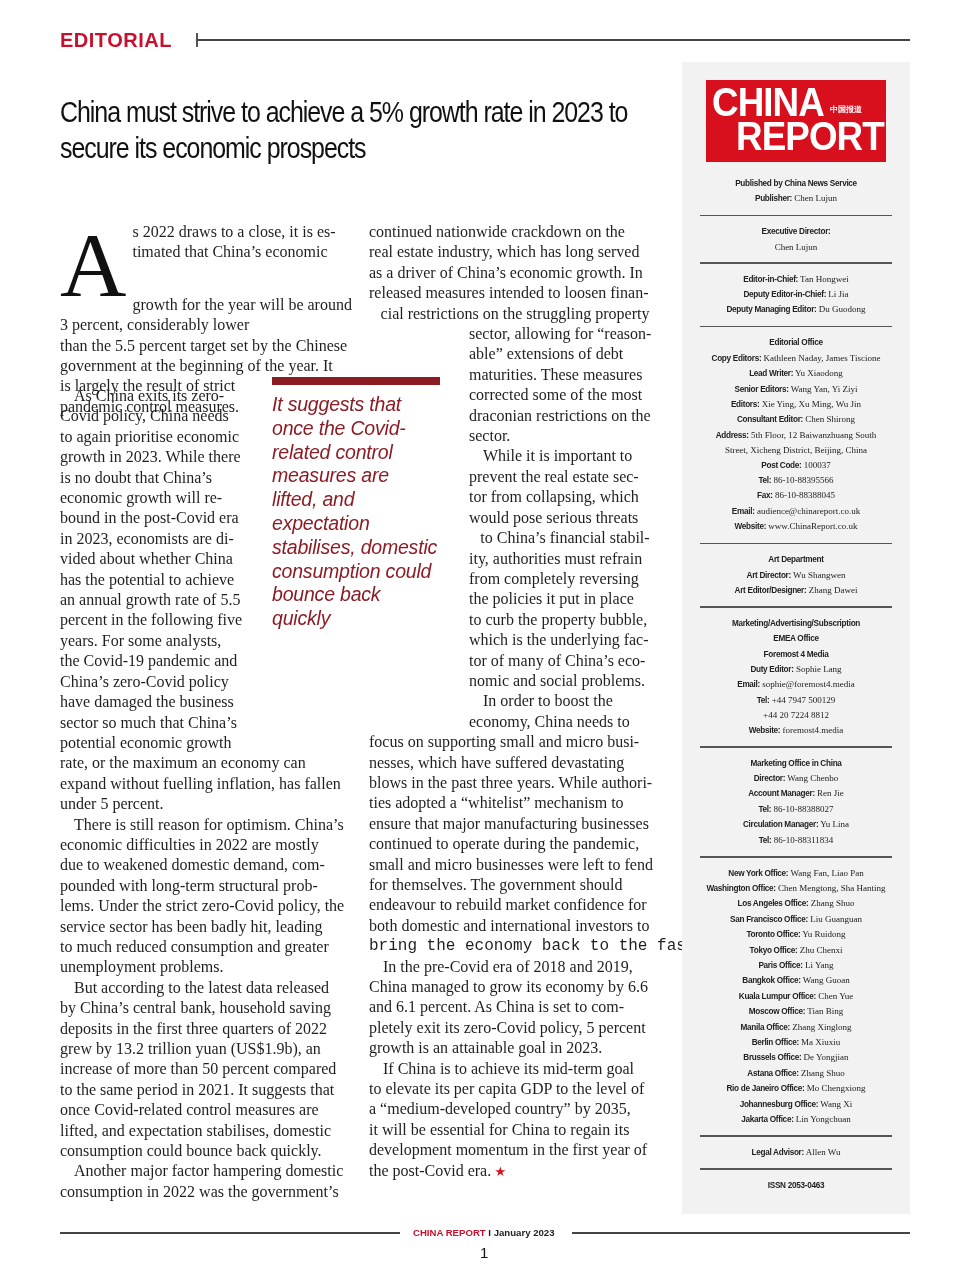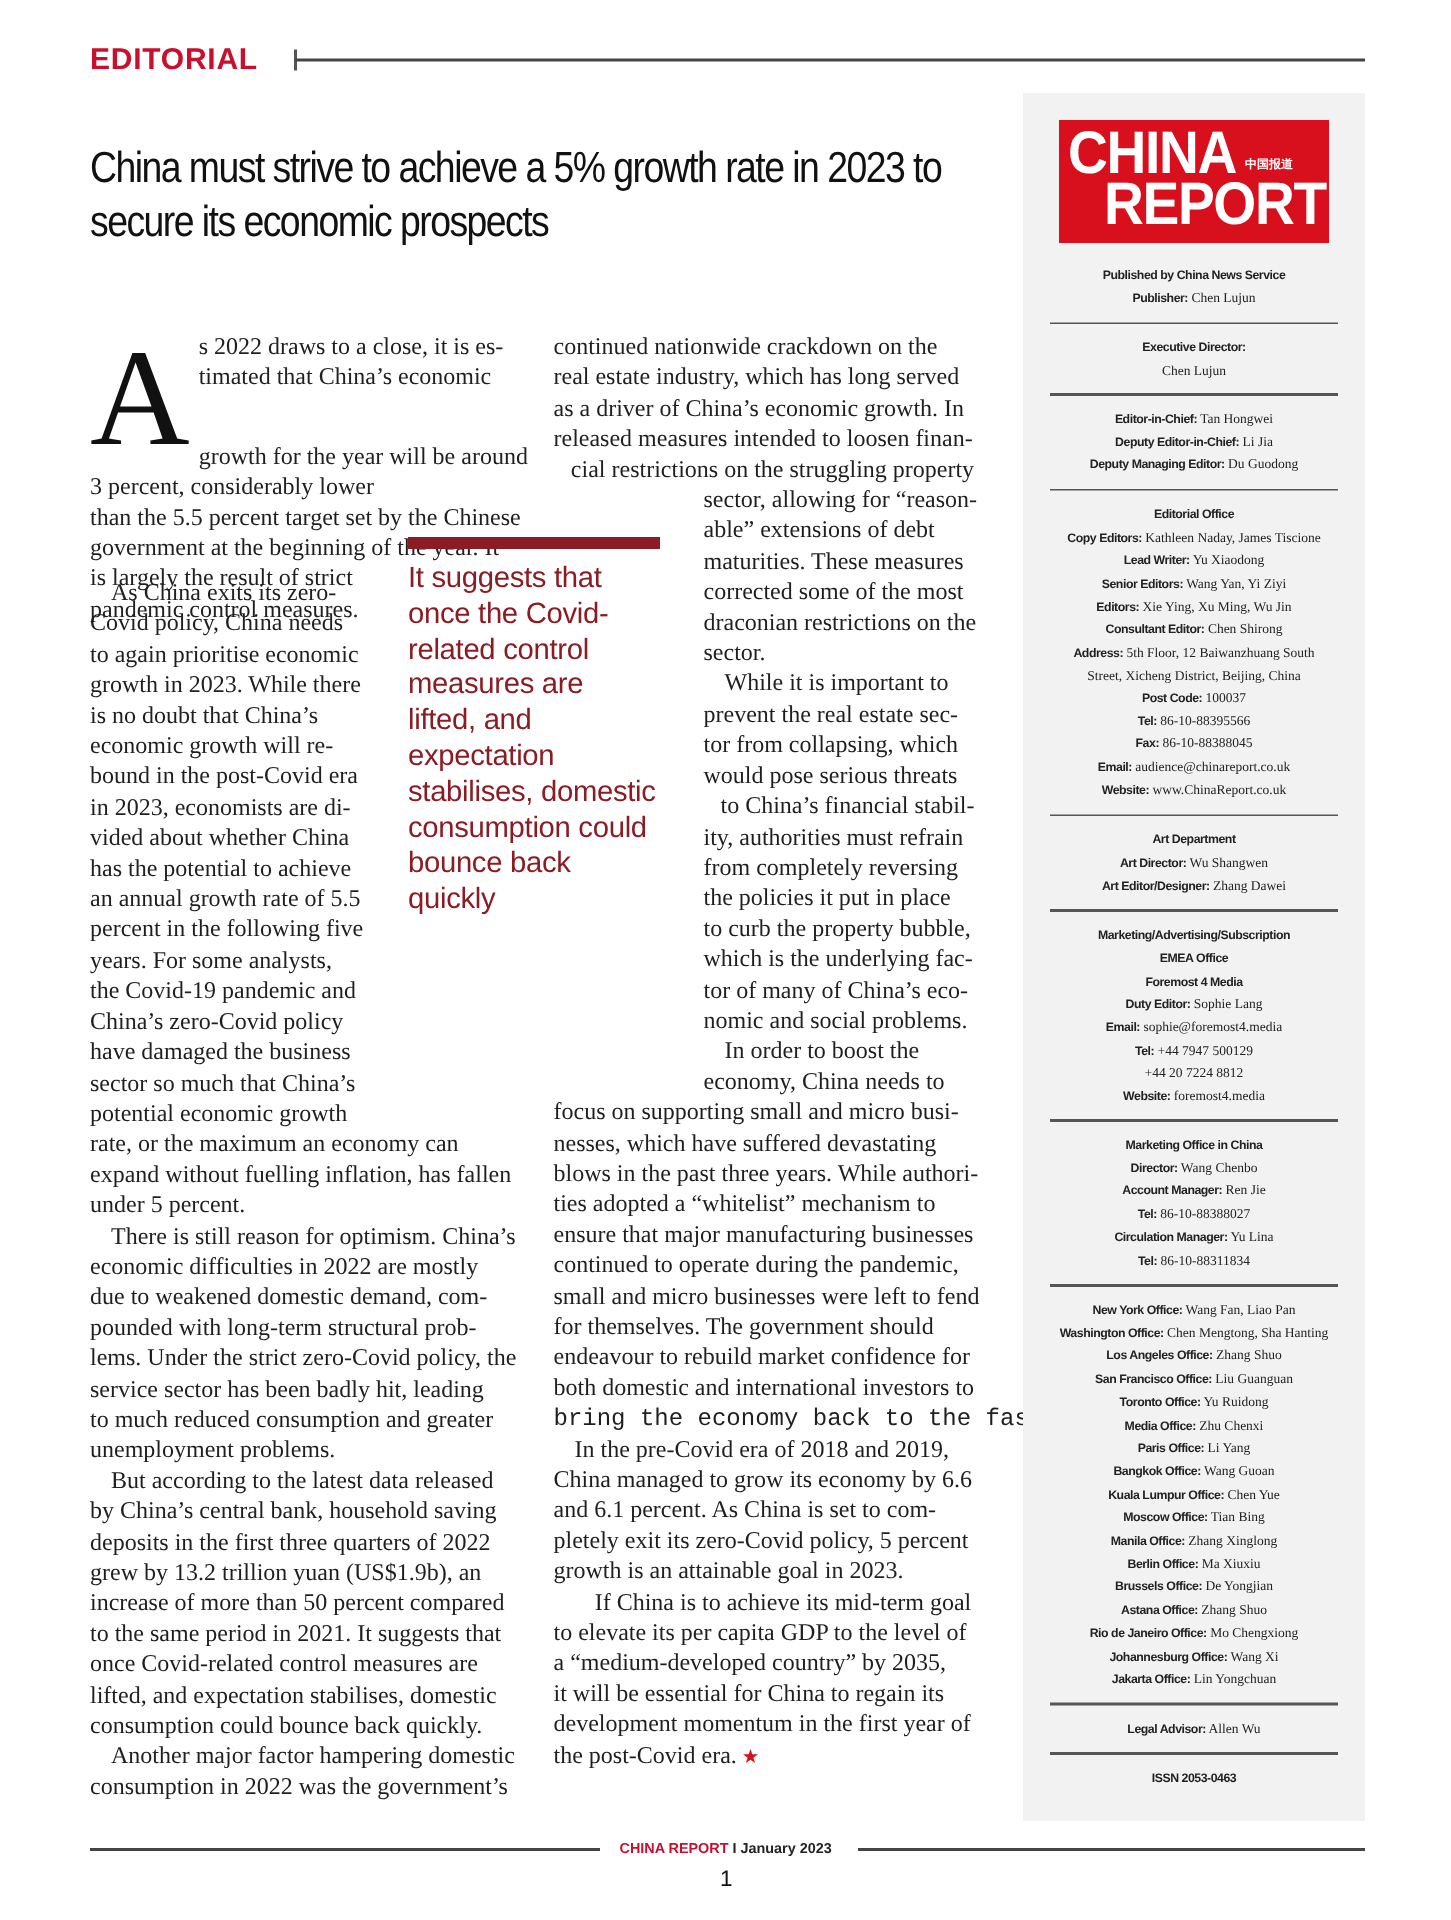--- a/index.html
+++ b/index.html
@@ -14,21 +14,21 @@
 
   
   .headline { position: absolute; left: 60px; top: 94px; width: 600px; font-family: "Liberation Sans Narrow", "Liberation Sans", "DejaVu Sans", sans-serif; font-size: 29px; line-height: 36px; color: #111; letter-spacing: -1.2px; transform: scaleX(0.86); transform-origin: left top; width: 700px; }
 
   
   .col { position: absolute; font-size: 16px; line-height: 20.4px; color: #1f1f1f; text-align: left; }
 
   .dropcap { float: left; font-size: 92px; line-height: 70px; height: 72px; margin: 8px 6px 0 0; font-family: "Liberation Serif", "DejaVu Serif", serif; color: #111; }
 
   
-  .pullquote { position: absolute; left: 272px; top: 358px; width: 170px; }
+  .pullquote { position: absolute; left: 272px; top: 377px; width: 170px; font-style: italic; }
   .pq-bar { width: 168px; height: 8px; background: #8c1c24; margin-bottom: 8px; }
   .pq-text { font-family: "Liberation Sans", "DejaVu Sans", sans-serif; font-size: 19.5px; line-height: 23.8px; color: #8c1c24; letter-spacing: -0.2px; }
 
   
   .sidebar { position: absolute; left: 682px; top: 62px; width: 228px; height: 1152px; background: #f2f2f2; }
   .logo { position: absolute; left: 24px; top: 18px; width: 180px; height: 82px; background: #d8101e; overflow: hidden; }
   .logo-china { position: absolute; left: 6px; top: 2px; font-family: "Liberation Sans", "DejaVu Sans", sans-serif; font-weight: bold; font-size: 40px; line-height: 40px; color: #fff; letter-spacing: -1px; transform: scaleX(0.92); transform-origin: left top; }
   .logo-report { position: absolute; left: 30px; top: 36px; font-family: "Liberation Sans", "DejaVu Sans", sans-serif; font-weight: bold; font-size: 40px; line-height: 40px; color: #fff; letter-spacing: -1px; transform: scaleX(0.92); transform-origin: left top; }
   .logo-cn { position: absolute; left: 124px; top: 24px; font-family: "DejaVu Sans", sans-serif; font-weight: bold; font-size: 8px; color: #fff; }
 
@@ -185,21 +185,21 @@
       <div style="white-space: nowrap; font-family: Liberation Mono, monospace;">bring the economy back to the fast track.</div>
     </div>
   <div id="c2p4">
       <div style="white-space: nowrap; padding-left: 14px;">In the pre-Covid era of 2018 and 2019,</div>
       <div style="white-space: nowrap;">China managed to grow its economy by 6.6</div>
       <div style="white-space: nowrap;">and 6.1 percent. As China is set to com-</div>
       <div style="white-space: nowrap;">pletely exit its zero-Covid policy, 5 percent</div>
       <div style="white-space: nowrap;">growth is an attainable goal in 2023.</div>
     </div>
   <div id="c2p5">
-      <div style="white-space: nowrap; padding-left: 14px; text-align: center;">If China is to achieve its mid-term goal</div>
+      <div style="white-space: nowrap; padding-left: 14px;">If China is to achieve its mid-term goal</div>
       <div style="white-space: nowrap;">to elevate its per capita GDP to the level of</div>
       <div style="white-space: nowrap;">a “medium-developed country” by 2035,</div>
       <div style="white-space: nowrap;">it will be essential for China to regain its</div>
       <div style="white-space: nowrap;">development momentum in the first year of</div>
       <div style="white-space: nowrap;">the post-Covid era.<span class="star"> ★</span></div>
     </div>
 </div>
 
 <aside class="sidebar">
   <div class="logo">
@@ -265,21 +265,21 @@
         <span class="line"><span class="lbl">Circulation Manager:</span><span class="val"> Yu Lina</span></span>
         <span class="line"><span class="lbl">Tel:</span><span class="val"> 86-10-88311834</span></span>
       </div>
       <div class="rule"></div>
       <div class="grp">
         <span class="line"><span class="lbl">New York Office:</span><span class="val"> Wang Fan, Liao Pan</span></span>
         <span class="line"><span class="lbl">Washington Office:</span><span class="val"> Chen Mengtong, Sha Hanting</span></span>
         <span class="line"><span class="lbl">Los Angeles Office:</span><span class="val"> Zhang Shuo</span></span>
         <span class="line"><span class="lbl">San Francisco Office:</span><span class="val"> Liu Guanguan</span></span>
         <span class="line"><span class="lbl">Toronto Office:</span><span class="val"> Yu Ruidong</span></span>
-        <span class="line"><span class="lbl">Media Office:</span><span class="val"> Zhu Chenxi</span></span>
+        <span class="line"><span class="lbl">Tokyo Office:</span><span class="val"> Zhu Chenxi</span></span>
         <span class="line"><span class="lbl">Paris Office:</span><span class="val"> Li Yang</span></span>
         <span class="line"><span class="lbl">Bangkok Office:</span><span class="val"> Wang Guoan</span></span>
         <span class="line"><span class="lbl">Kuala Lumpur Office:</span><span class="val"> Chen Yue</span></span>
         <span class="line"><span class="lbl">Moscow Office:</span><span class="val"> Tian Bing</span></span>
         <span class="line"><span class="lbl">Manila Office:</span><span class="val"> Zhang Xinglong</span></span>
         <span class="line"><span class="lbl">Berlin Office:</span><span class="val"> Ma Xiuxiu</span></span>
         <span class="line"><span class="lbl">Brussels Office:</span><span class="val"> De Yongjian</span></span>
         <span class="line"><span class="lbl">Astana Office:</span><span class="val"> Zhang Shuo</span></span>
         <span class="line"><span class="lbl">Rio de Janeiro Office:</span><span class="val"> Mo Chengxiong</span></span>
         <span class="line"><span class="lbl">Johannesburg Office:</span><span class="val"> Wang Xi</span></span>

